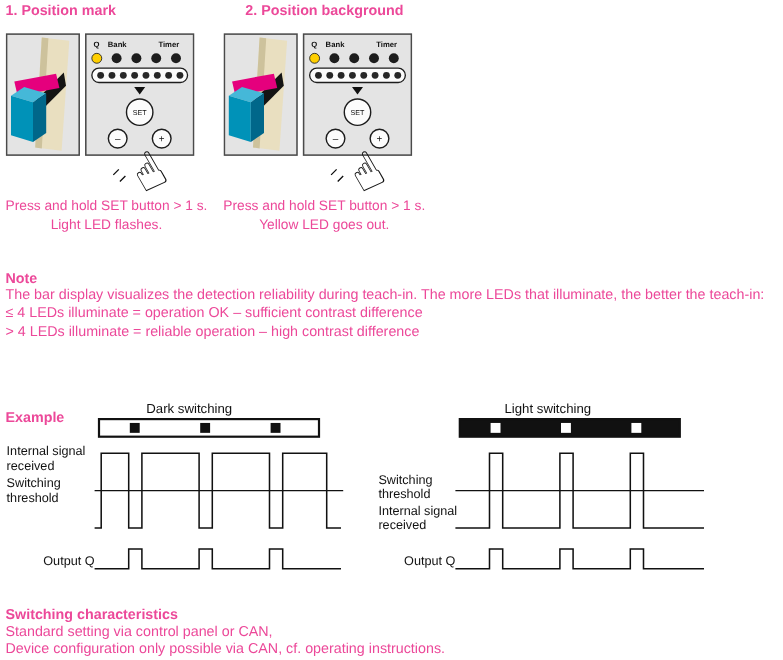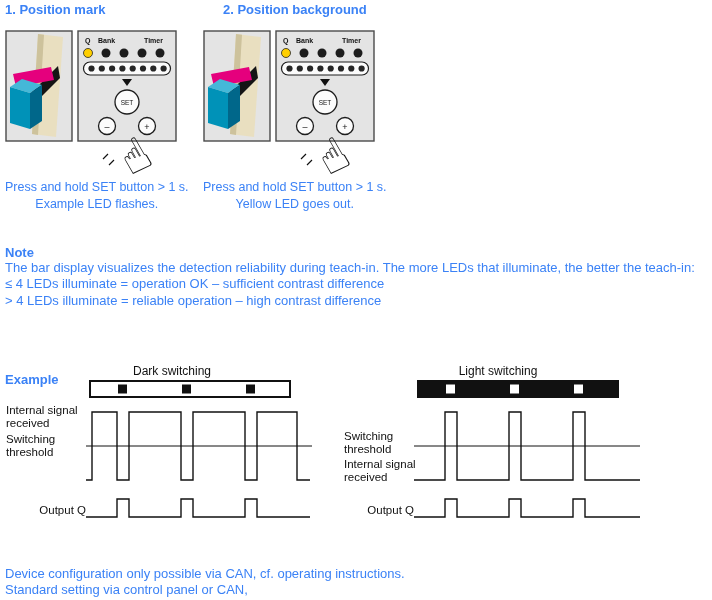--- a/index.html
+++ b/index.html
@@ -1,19 +1,19 @@
 <!DOCTYPE html>
 <html><head>
 <meta charset="utf-8">
 <style>
   * { box-sizing: border-box; }
   html, body { margin: 0; padding: 0; background: #ffffff; }
   .page {
     position: relative; width: 712px; height: 600px; background: #ffffff;
-    font-family: "Liberation Sans", sans-serif; color: #3b82f6; overflow: hidden;
+    font-family: "Liberation Sans", sans-serif; color: #ec4899; overflow: hidden;
   }
   .abs { position: absolute; }
   .h1 { font-size: 13px; font-weight: bold; white-space: nowrap; }
   .body-text { font-size: 13px; line-height: 16.4px; white-space: nowrap; }
   .caption { font-size: 12.5px; line-height: 17px; white-space: nowrap; text-align: center; }
   svg text { font-family: "Liberation Sans", sans-serif; fill: #111; }
   .hand-glyph { font-family: "DejaVu Sans", sans-serif; }
 </style>
 </head>
 <body>
@@ -75,21 +75,21 @@
       </g>
     </g>
     <path d="M103,124 l-5,5 M109,130 l-5,5" stroke="#111" stroke-width="1.2" fill="none"></path>
     <g transform="translate(138,140) rotate(-30)">
       <text x="0" y="0" class="hand-glyph" font-size="46" text-anchor="middle" fill="#111">☝</text>
     </g>
   </svg>
 
   <div class="abs caption" style="left:5px; top:179px;">
     <div>Press and hold SET button &gt; 1 s.</div>
-    <div>Example LED flashes.</div>
+    <div>Light LED flashes.</div>
   </div>
 
   <div class="abs h1" style="left:203px; top:2px;margin-left:20px;">2. Position background</div>
 
   <svg class="abs" style="left:203px; top:30px;" width="172" height="148" viewBox="0 0 172 148">
     <g>
       <rect x="1" y="1" width="66" height="110" fill="#e4e4e4" stroke="#4a4a4a" stroke-width="1.4"></rect>
       <polygon points="33,4 58,7 51,107 27,104" fill="#e9dfc0"></polygon>
       <polygon points="33,4 39,4.7 33,105 27,104" fill="#cdc29c"></polygon>
       <polygon points="27,62 53,36 55,48 29,74" fill="#141414"></polygon>
@@ -186,18 +186,19 @@
     <text x="4" y="78" font-size="11.5">Switching</text>
     <text x="4" y="91" font-size="11.5">threshold</text>
     <line x1="74" y1="84" x2="300" y2="84" stroke="#111" stroke-width="1"></line>
     <text x="4" y="106" font-size="11.5">Internal signal</text>
     <text x="4" y="119" font-size="11.5">received</text>
     <path d="M74,118 H105 V50 H117 V118 H169 V50 H181 V118 H233 V50 H245 V118 H300" fill="none" stroke="#111" stroke-width="1.4"></path>
     <text x="74" y="152" font-size="11.5" text-anchor="end">Output Q</text>
     <path d="M74,155 H105 V137 H117 V155 H169 V137 H181 V155 H233 V137 H245 V155 H300" fill="none" stroke="#111" stroke-width="1.4"></path>
   </svg>
 
+  <div class="abs h1" style="left:5px; top:551px;">Switching characteristics</div>
   <div class="abs body-text" style="left:5px; top:566px; width:706px;">
+    <div>Standard setting via control panel or CAN,</div>
     <div>Device configuration only possible via CAN, cf. operating instructions.</div>
-    <div>Standard setting via control panel or CAN,</div>
   </div>
 
 </div>
 
 </body></html>

